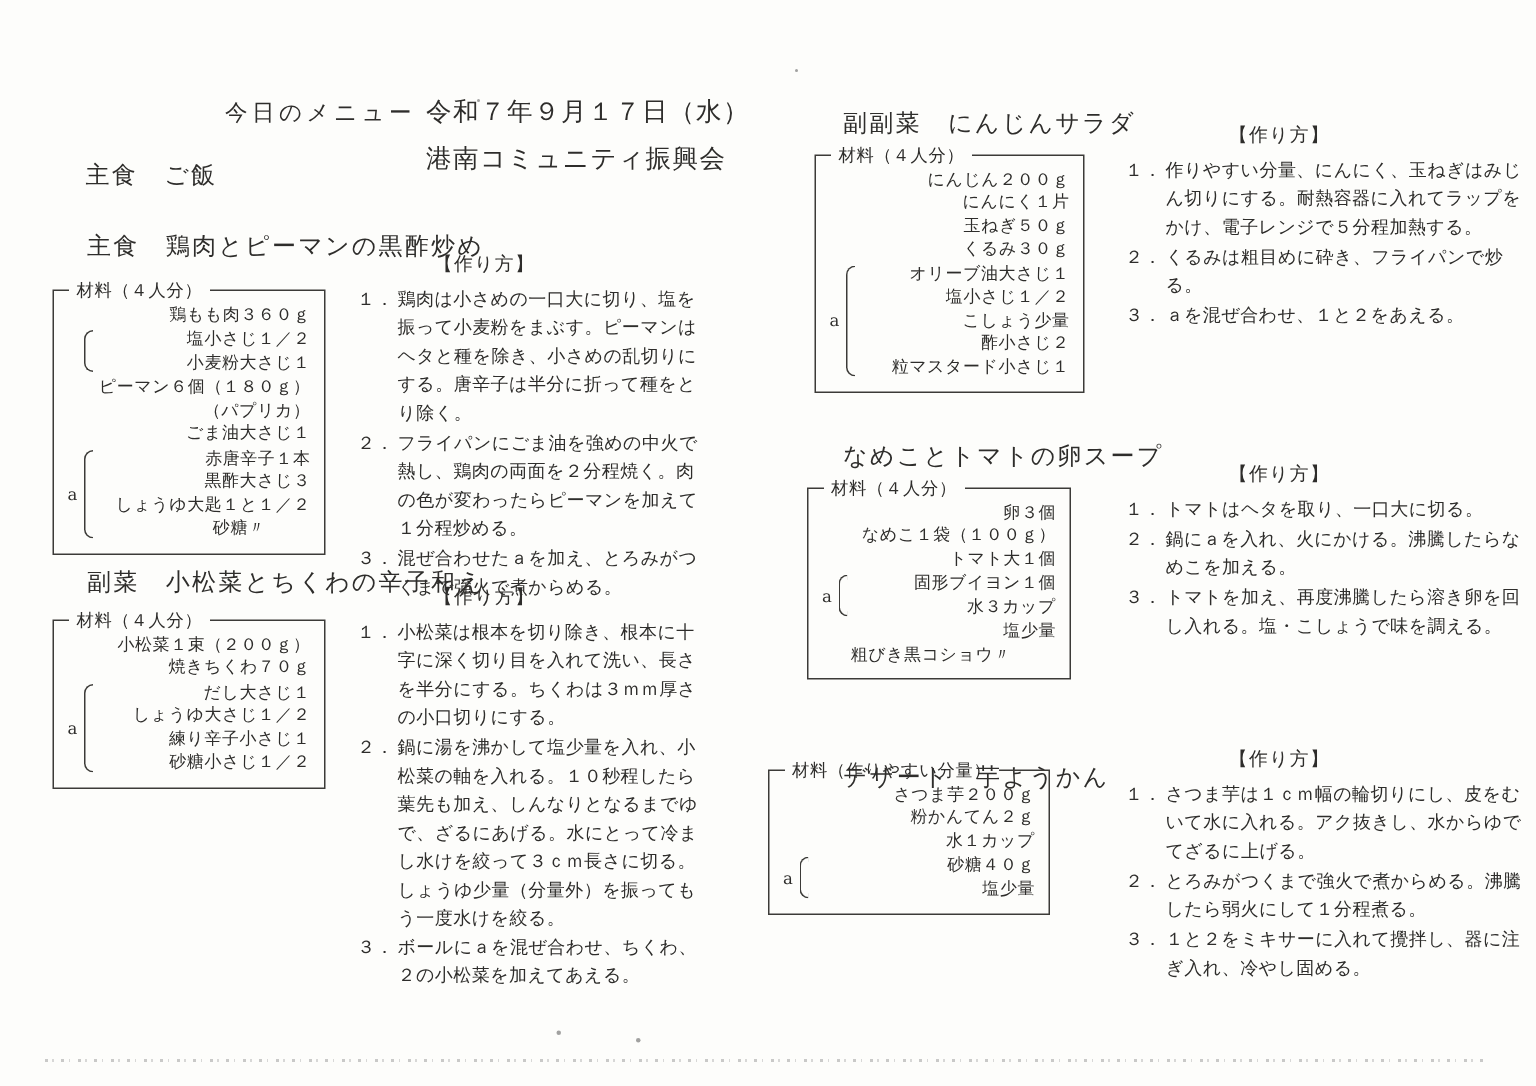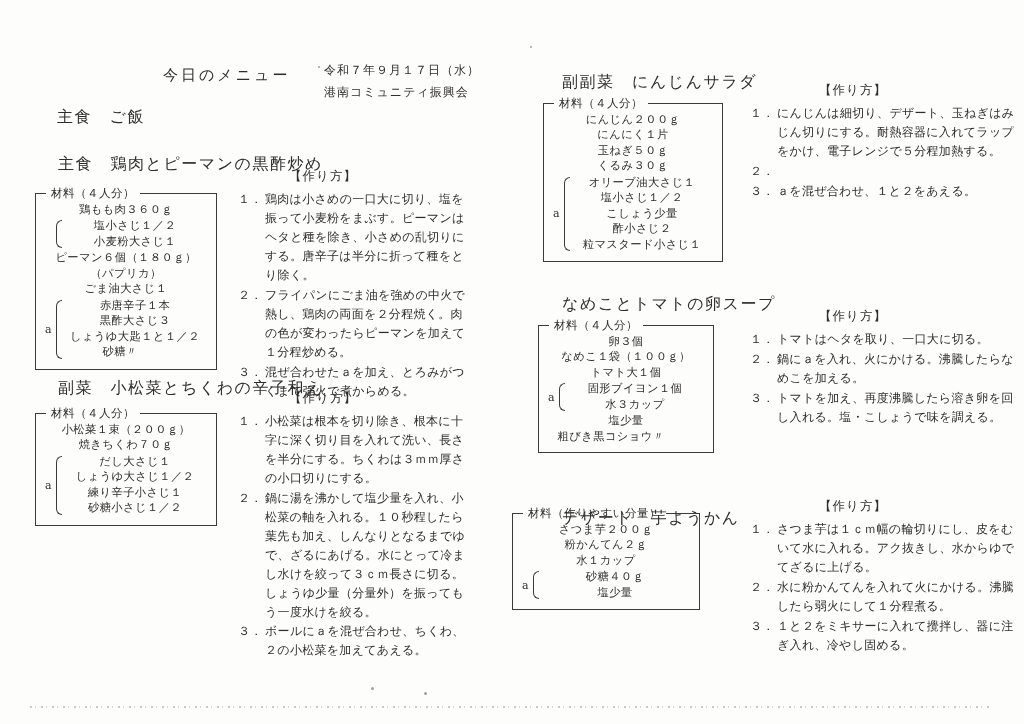--- a/index.html
+++ b/index.html
@@ -7,33 +7,33 @@
     position:relative;
     width:1024px;height:724px;
     margin:0 auto;
     background:#fdfdfb;
     color:#2e2d2b;
     font-family:"DejaVu Serif","Liberation Serif",serif;
     overflow:hidden;
   }
   .abs{position:absolute;}
   .doc-title{font-size:15px;letter-spacing:3px;}
-  .date-block{font-size:12px;line-height:1.8;letter-spacing:1px;margin-left:40px;}
+  .date-block{font-size:17px;line-height:1.8;letter-spacing:1px;}
   .heading{font-size:16px;letter-spacing:1.5px;white-space:nowrap;}
   fieldset.ing-box{
     border:1.3px solid #3c3b38;
     margin:0;padding:1px 9px 7px 9px;
     background:transparent;
   }
   fieldset.ing-box legend{
     font-size:11.5px;letter-spacing:.5px;
     padding:0 5px;margin-left:1px;white-space:nowrap;
   }
   .ing-row{
-    display:flex;justify-content:center;
+    display:flex;justify-content:flex-end;
     font-size:11.3px;line-height:1.28;
     letter-spacing:.4px;margin:1px 0;white-space:nowrap;
   }
   .ing-amt{text-align:right;}
   .ing-amt.ditto{padding-right:30px;}
   .ing-group{display:flex;margin:1px 0;}
   .grp-label{width:11px;flex:none;display:flex;align-items:center;font-size:11px;}
   .grp-bracket{
     width:5px;flex:none;
     border:1px solid #3c3b38;border-right:none;
@@ -52,21 +52,21 @@
     height:2px;opacity:.45;
     background:repeating-linear-gradient(90deg,#8a8a8a 0 2px,transparent 2px 5px,#aaa 5px 6px,transparent 6px 11px);
   }
   .speck{width:3px;height:3px;border-radius:50%;background:#555;opacity:.55;}
 </style>
 </head>
 <body>
 
 <div class="page">
 
-  <div class="abs doc-title" style="left:163px;top:66px;">今日のメニュー</div>
+  <div class="abs doc-title" style="left:150px;top:66px;">今日のメニュー</div>
   <div class="abs date-block" style="left:284px;top:60px;">
     <div>令和７年９月１７日（水）</div>
     <div>港南コミュニティ振興会</div>
   </div>
 
   <div class="abs heading" style="left:57px;top:107px;text-align:right;">主食　ご飯</div>
 
   <div class="abs heading" style="left:58px;top:154px;">主食　鶏肉とピーマンの黒酢炒め</div>
   <fieldset class="abs ing-box" style="left:35px;top:186px;width:162px;">
     <legend>材料（４人分）</legend>
@@ -243,24 +243,25 @@
             </div>
           </div>
         </div>
       </div>
   </fieldset>
   <div class="abs" style="left:750px;top:82px;width:266px;">
     <div class="steps-head">【作り方】</div>
     <div>
         <div class="step">
           <span class="step-marker">１．</span>
-          <span class="step-text">にんじんは細切り、デザート、玉ねぎはみじん切りにする。耐熱容器に入れてラップをかけ、電子レンジで５分程加熱する。</span>
-        </div>
-        <div class="step">
-          <span class="step-marker">２．</span>
+          <span class="step-text">作りやすい分量、にんにく、玉ねぎはみじん切りにする。耐熱容器に入れてラップをかけ、電子レンジで５分程加熱する。</span>
+        </div>
+        <div class="step">
+          <span class="step-marker">２．</span>
+          <span class="step-text">くるみは粗目めに砕き、フライパンで炒る。</span>
         </div>
         <div class="step">
           <span class="step-marker">３．</span>
           <span class="step-text">ａを混ぜ合わせ、１と２をあえる。</span>
         </div>
       </div>
   </div>
 
   <div class="abs heading" style="left:562px;top:294px;">なめことトマトの卵スープ</div>
   <fieldset class="abs ing-box" style="left:538px;top:318px;width:156px;">
@@ -354,21 +355,21 @@
   </fieldset>
   <div class="abs" style="left:750px;top:498px;width:266px;">
     <div class="steps-head">【作り方】</div>
     <div>
         <div class="step">
           <span class="step-marker">１．</span>
           <span class="step-text">さつま芋は１ｃｍ幅の輪切りにし、皮をむいて水に入れる。アク抜きし、水からゆでてざるに上げる。</span>
         </div>
         <div class="step">
           <span class="step-marker">２．</span>
-          <span class="step-text">水に粉かんてんを入れて火にかける。沸騰したら弱火にして１分程煮る。</span>
+          <span class="step-text">とろみがつくまで強火で煮からめる。沸騰したら弱火にして１分程煮る。</span>
         </div>
         <div class="step">
           <span class="step-marker">３．</span>
           <span class="step-text">１と２をミキサーに入れて攪拌し、器に注ぎ入れ、冷やし固める。</span>
         </div>
       </div>
   </div>
 
   <div class="abs artifact-line" style="left:30px;top:706px;width:962px;"></div>
   <div class="abs speck" style="left:371px;top:687px;"></div>

